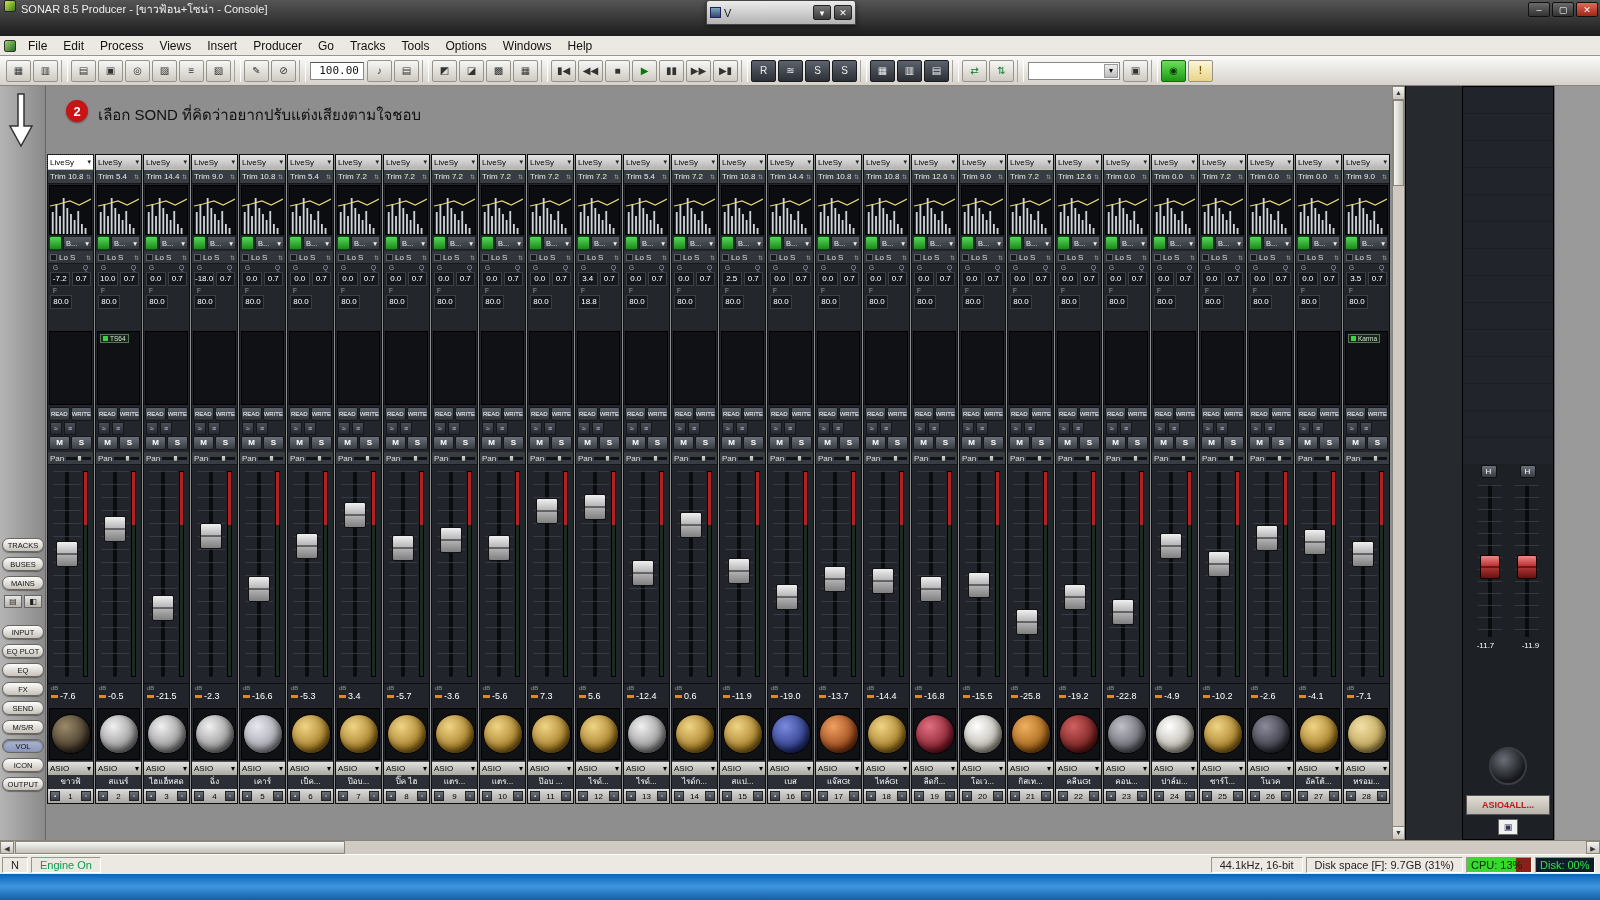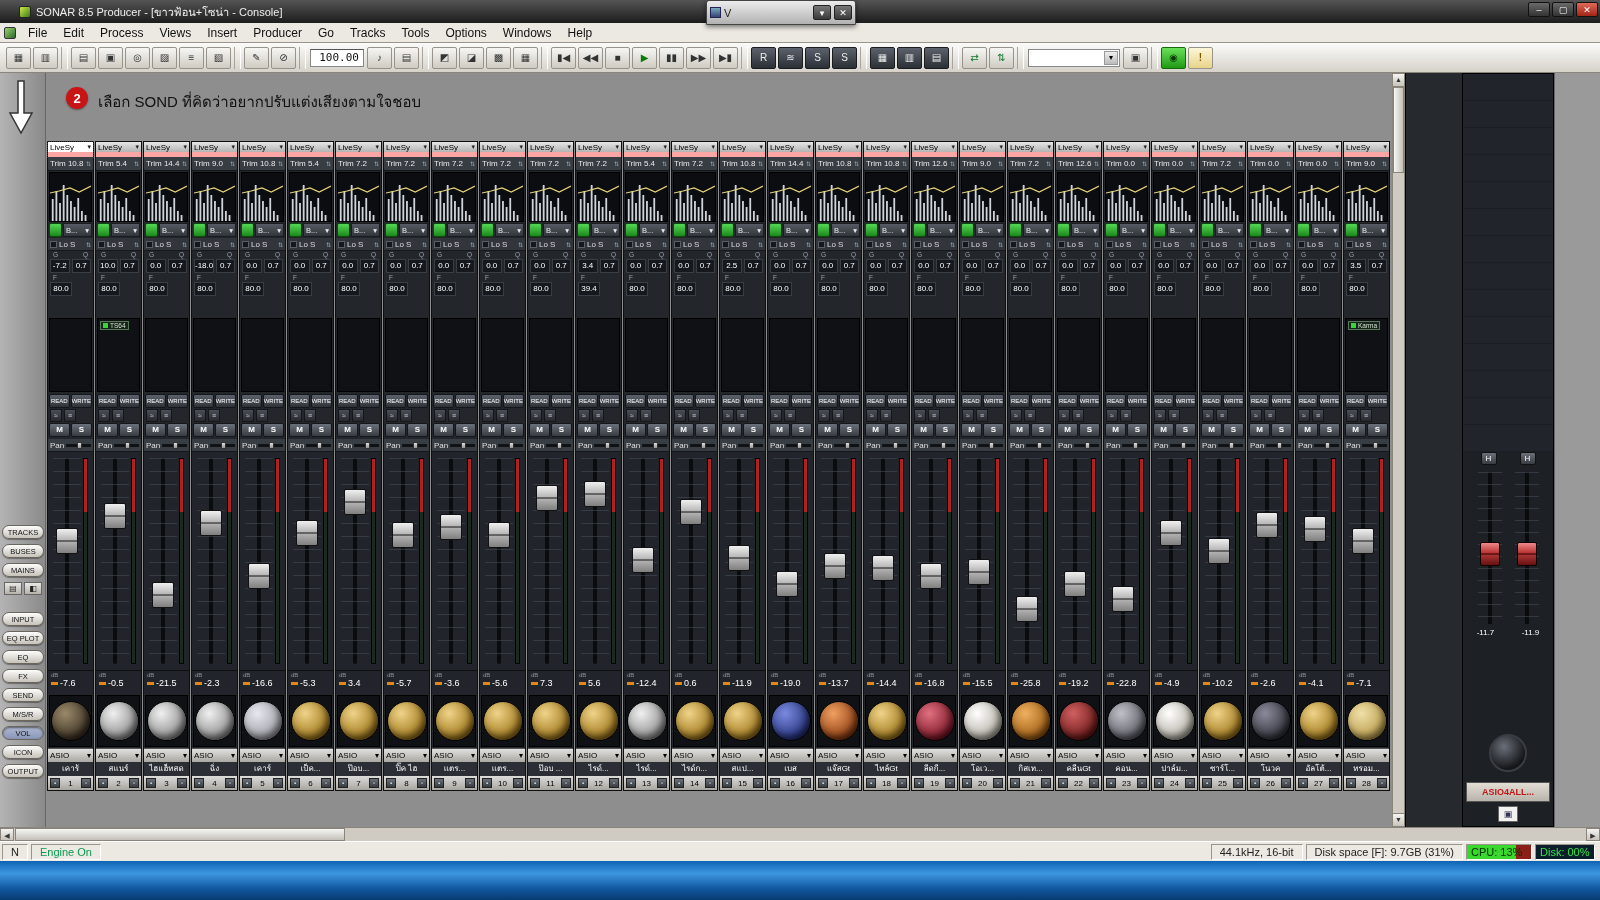--- a/index.html
+++ b/index.html
@@ -1,22 +1,22 @@
 <!DOCTYPE html>
 <html><head>
 <meta charset="utf-8">
 <style>
   * { box-sizing: border-box; margin: 0; padding: 0; }
   html,body { width:1600px; height:900px; overflow:hidden; background:#000;
     font-family:"Liberation Sans","DejaVu Sans",sans-serif; }
   .screen { position:relative; width:1600px; height:900px; }
 
   
-  .titlebar { height:23px; background:linear-gradient(#555,#1c1c1c); display:flex; align-items:center;
-    padding:0 19px; color:#eee; font-size:11px; position:relative; }
+  .titlebar { height:36px; background:linear-gradient(#555,#1c1c1c); display:flex; align-items:flex-start;
+    padding:0 4px; color:#eee; font-size:11px; position:relative; }
   .app-icon { width:12px; height:12px; margin-right:5px; border-radius:2px;
     background:linear-gradient(135deg,#cfe94a,#3a7a1a); border:1px solid #222; }
   .win-controls { position:absolute; right:2px; top:2px; display:flex; gap:2px; }
   .win-btn { width:22px; height:15px; font-size:9px; display:flex; align-items:center; justify-content:center;
     background:linear-gradient(#6a6a6a,#333); color:#fff; border:1px solid #111; border-radius:2px; }
   .win-btn.close { background:linear-gradient(#e06a5a,#a02515); }
 
   
   .floatwin { position:absolute; left:706px; top:0; width:150px; height:25px; z-index:60;
     background:linear-gradient(#ececec,#b2b2b2); border:1px solid #444; border-radius:3px 3px 0 0;
@@ -71,21 +71,21 @@
   .sb-modes { display:flex; justify-content:center; gap:2px; margin-bottom:5px; }
   .sb-mode { width:18px; height:13px; font-size:8px; display:flex; align-items:center; justify-content:center;
     background:linear-gradient(#e8e8e6,#b6b2aa); border:1px solid #666; color:#222; }
 
   
   .strips { position:absolute; left:47px; top:0; bottom:14px; width:1345px; padding-top:68px;
     display:flex; align-items:flex-start; }
   .strip { width:47px; height:650px; margin-right:1px; display:flex; flex-direction:column;
     background:#23262b; border:1px solid #0d0e10; font-size:8px; color:#ddd; }
   .inst-sel { height:15px; background:linear-gradient(#e6e6e6,#b4b4b4); color:#000; display:flex;
-    align-items:center; justify-content:space-between; padding:0 2px; border-bottom:5px solid #fca5a5; font-size:8px; }
+    align-items:center; justify-content:space-between; padding:0 2px; border-bottom:1px solid #fca5a5; font-size:8px; }
   .inst-sel.sel { background:#fff; outline:1px dotted #333; }
   .inst-sel .dd { font-size:7px; color:#222; }
   .trim { height:14px; background:#383d44; display:flex; align-items:center; justify-content:space-between;
     padding:0 2px; border-bottom:1px solid #15171a; color:#e8e8e8; }
   .trim .sp, .los .sp { font-size:6px; color:#9aa; }
   .eqplot { height:50px; background:#0b0d10; border:1px solid #000; margin:1px; }
   .eqplot svg { width:100%; height:100%; display:block; }
   .asst { height:14px; display:flex; gap:1px; padding:0 1px; margin-bottom:1px; }
   .led-btn { width:13px; background:linear-gradient(#55d855,#1a8a1a); border:1px solid #0a4a0a; border-radius:2px; }
   .b-btn { flex:1; background:linear-gradient(#565b64,#31353b); border:1px solid #1a1c20; color:#eee;
@@ -417,21 +417,21 @@
         <span class="db-val">-7.6</span>
       </div>
     </div>
     <div class="icon-cell">
       <span class="inst-icon" style="background: radial-gradient(circle at 35% 30%, rgb(154, 138, 106) 0%, rgb(58, 47, 34) 75%);"></span>
     </div>
     <div class="out-sel">
       <span>ASIO</span>
       <span class="dd">▾</span>
     </div>
-    <div class="name-row">เคาร้</div>
+    <div class="name-row">ขาวฟ้</div>
     <div class="num-row">
       <span class="mini">▪</span>
       <b>1</b>
       <span class="mini">▫</span>
     </div>
   </div>
         <div class="strip">
     <div class="inst-sel">
       <span>LiveSy</span>
       <span class="dd">▾</span>
@@ -1487,21 +1487,21 @@
       <span>Q</span>
     </div>
     <div class="gq-val">
       <span>3.4</span>
       <span>0.7</span>
     </div>
     <div class="f-head">
       <span>F</span>
     </div>
     <div class="f-val">
-      <span>39.4</span>
+      <span>18.8</span>
     </div>
     <div class="spacer1"></div>
     <div class="fxbin">
       
     </div>
     <div class="rw">
       <span>READ</span>
       <span>WRITE</span>
     </div>
     <div class="iorow">

